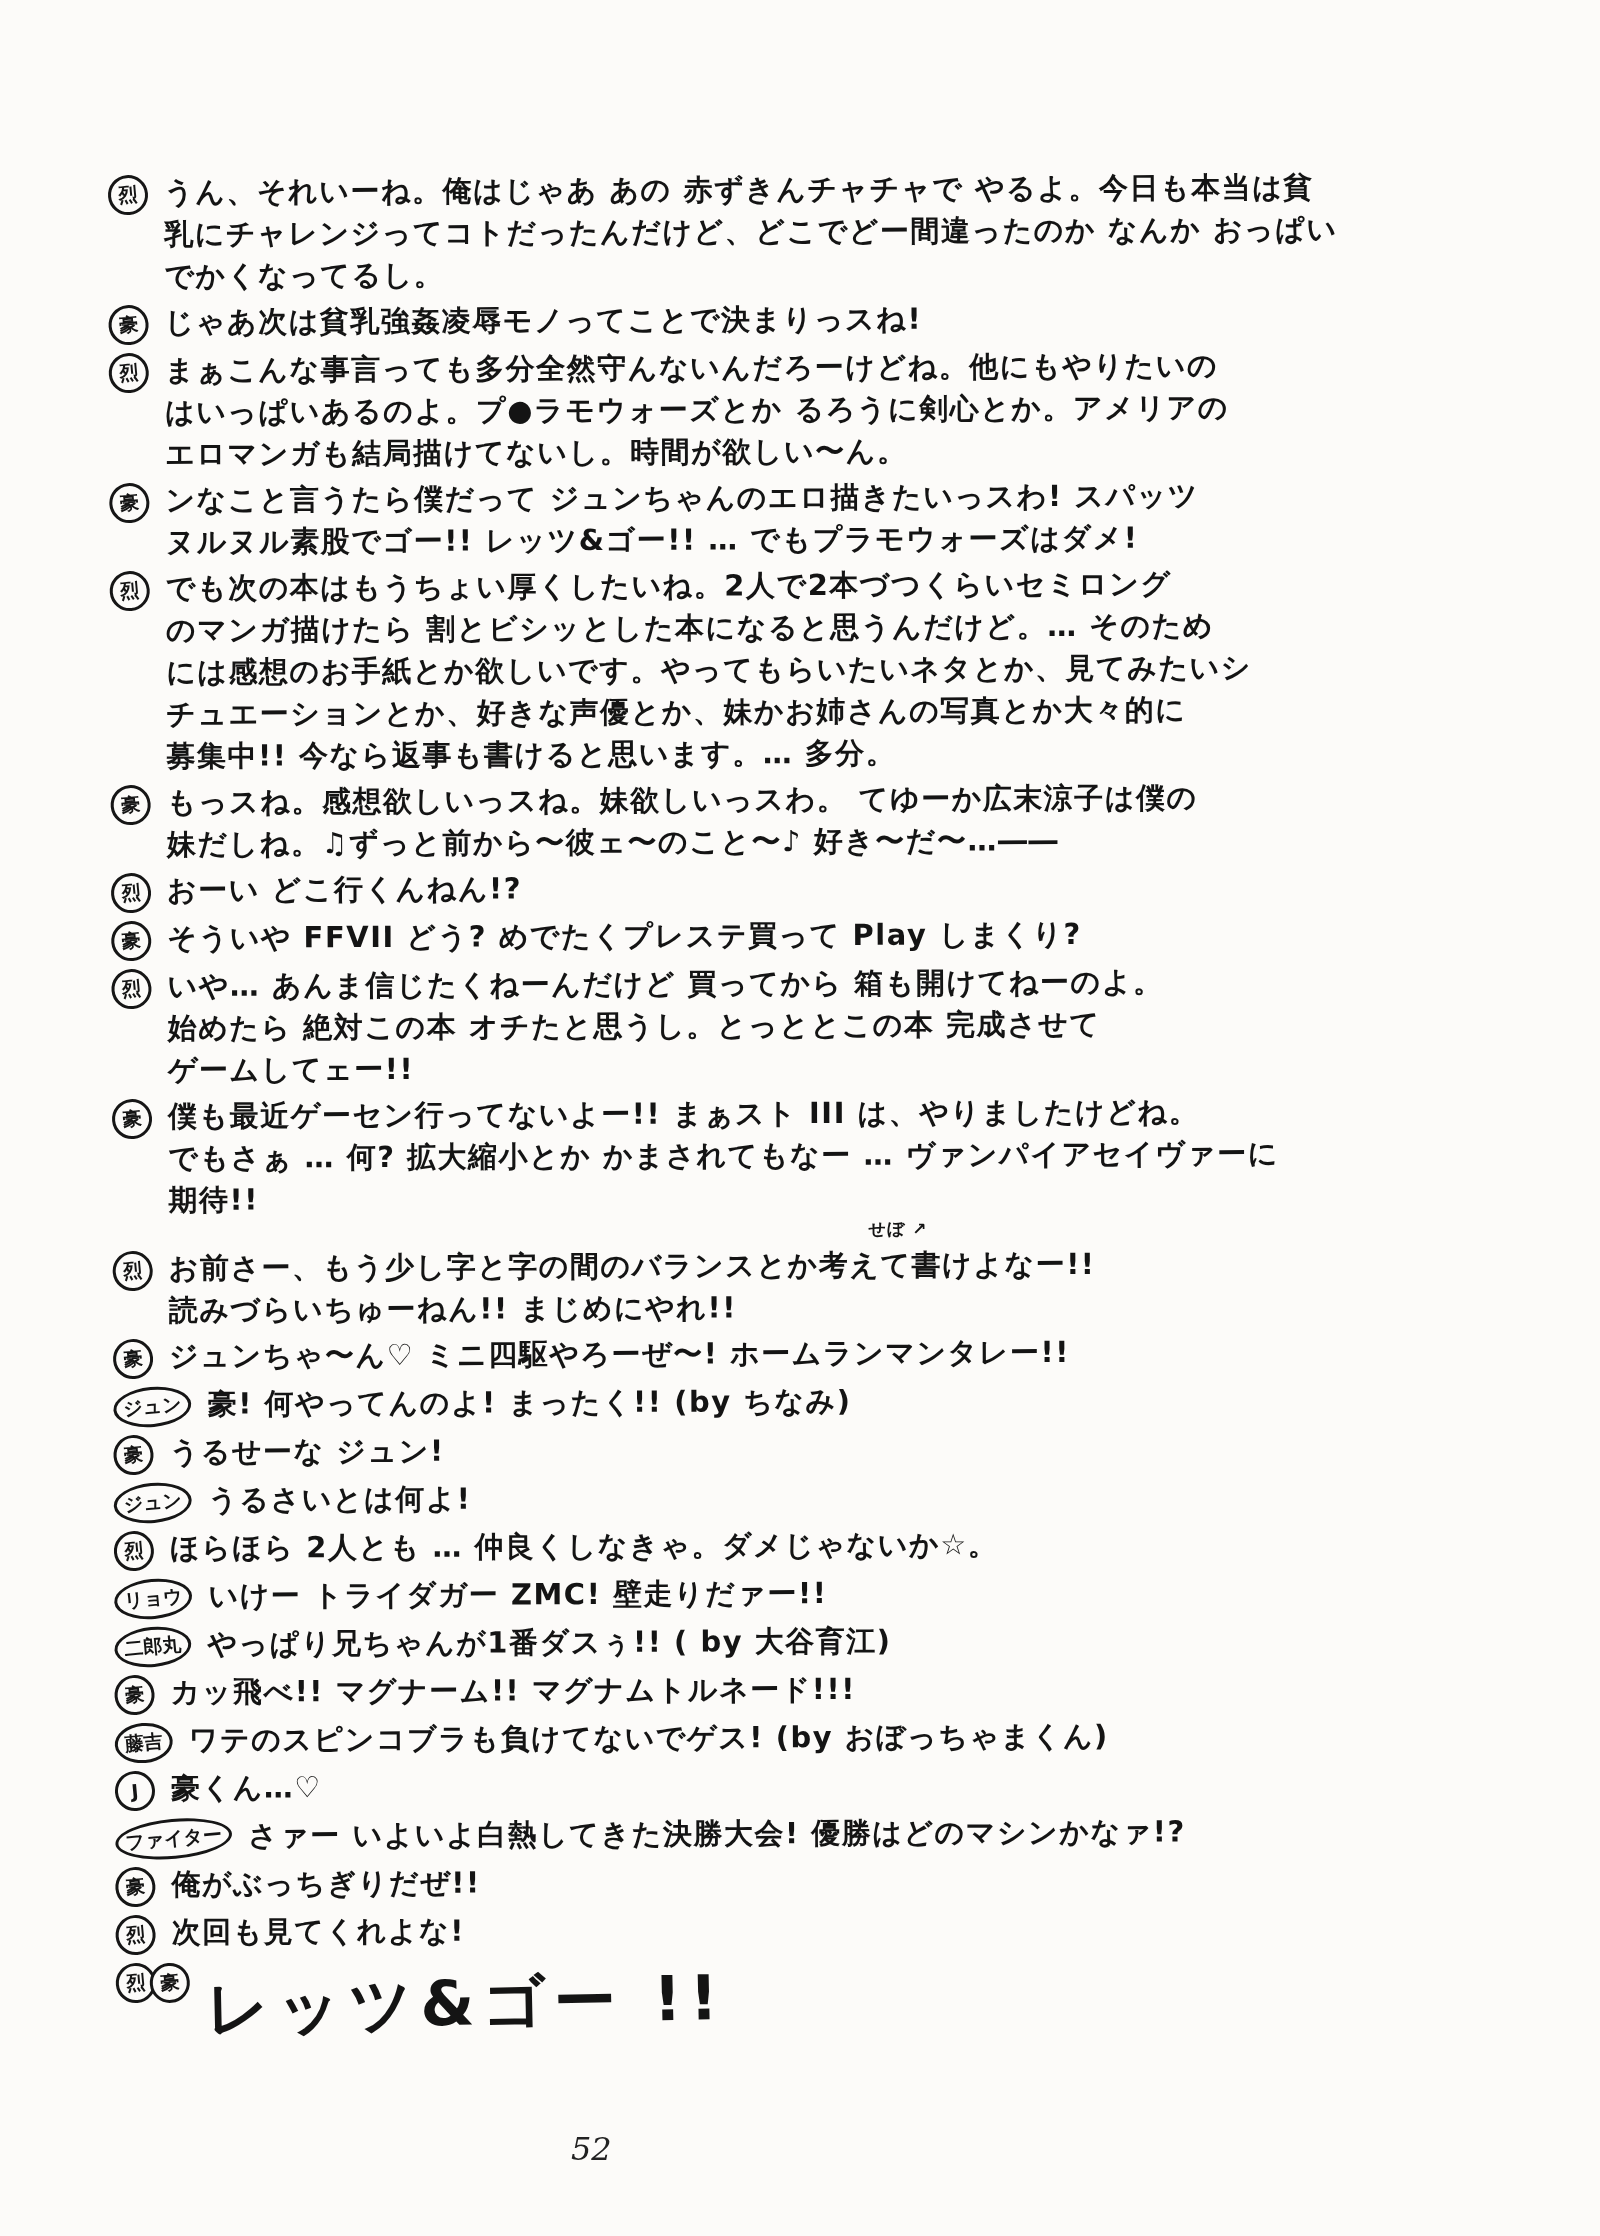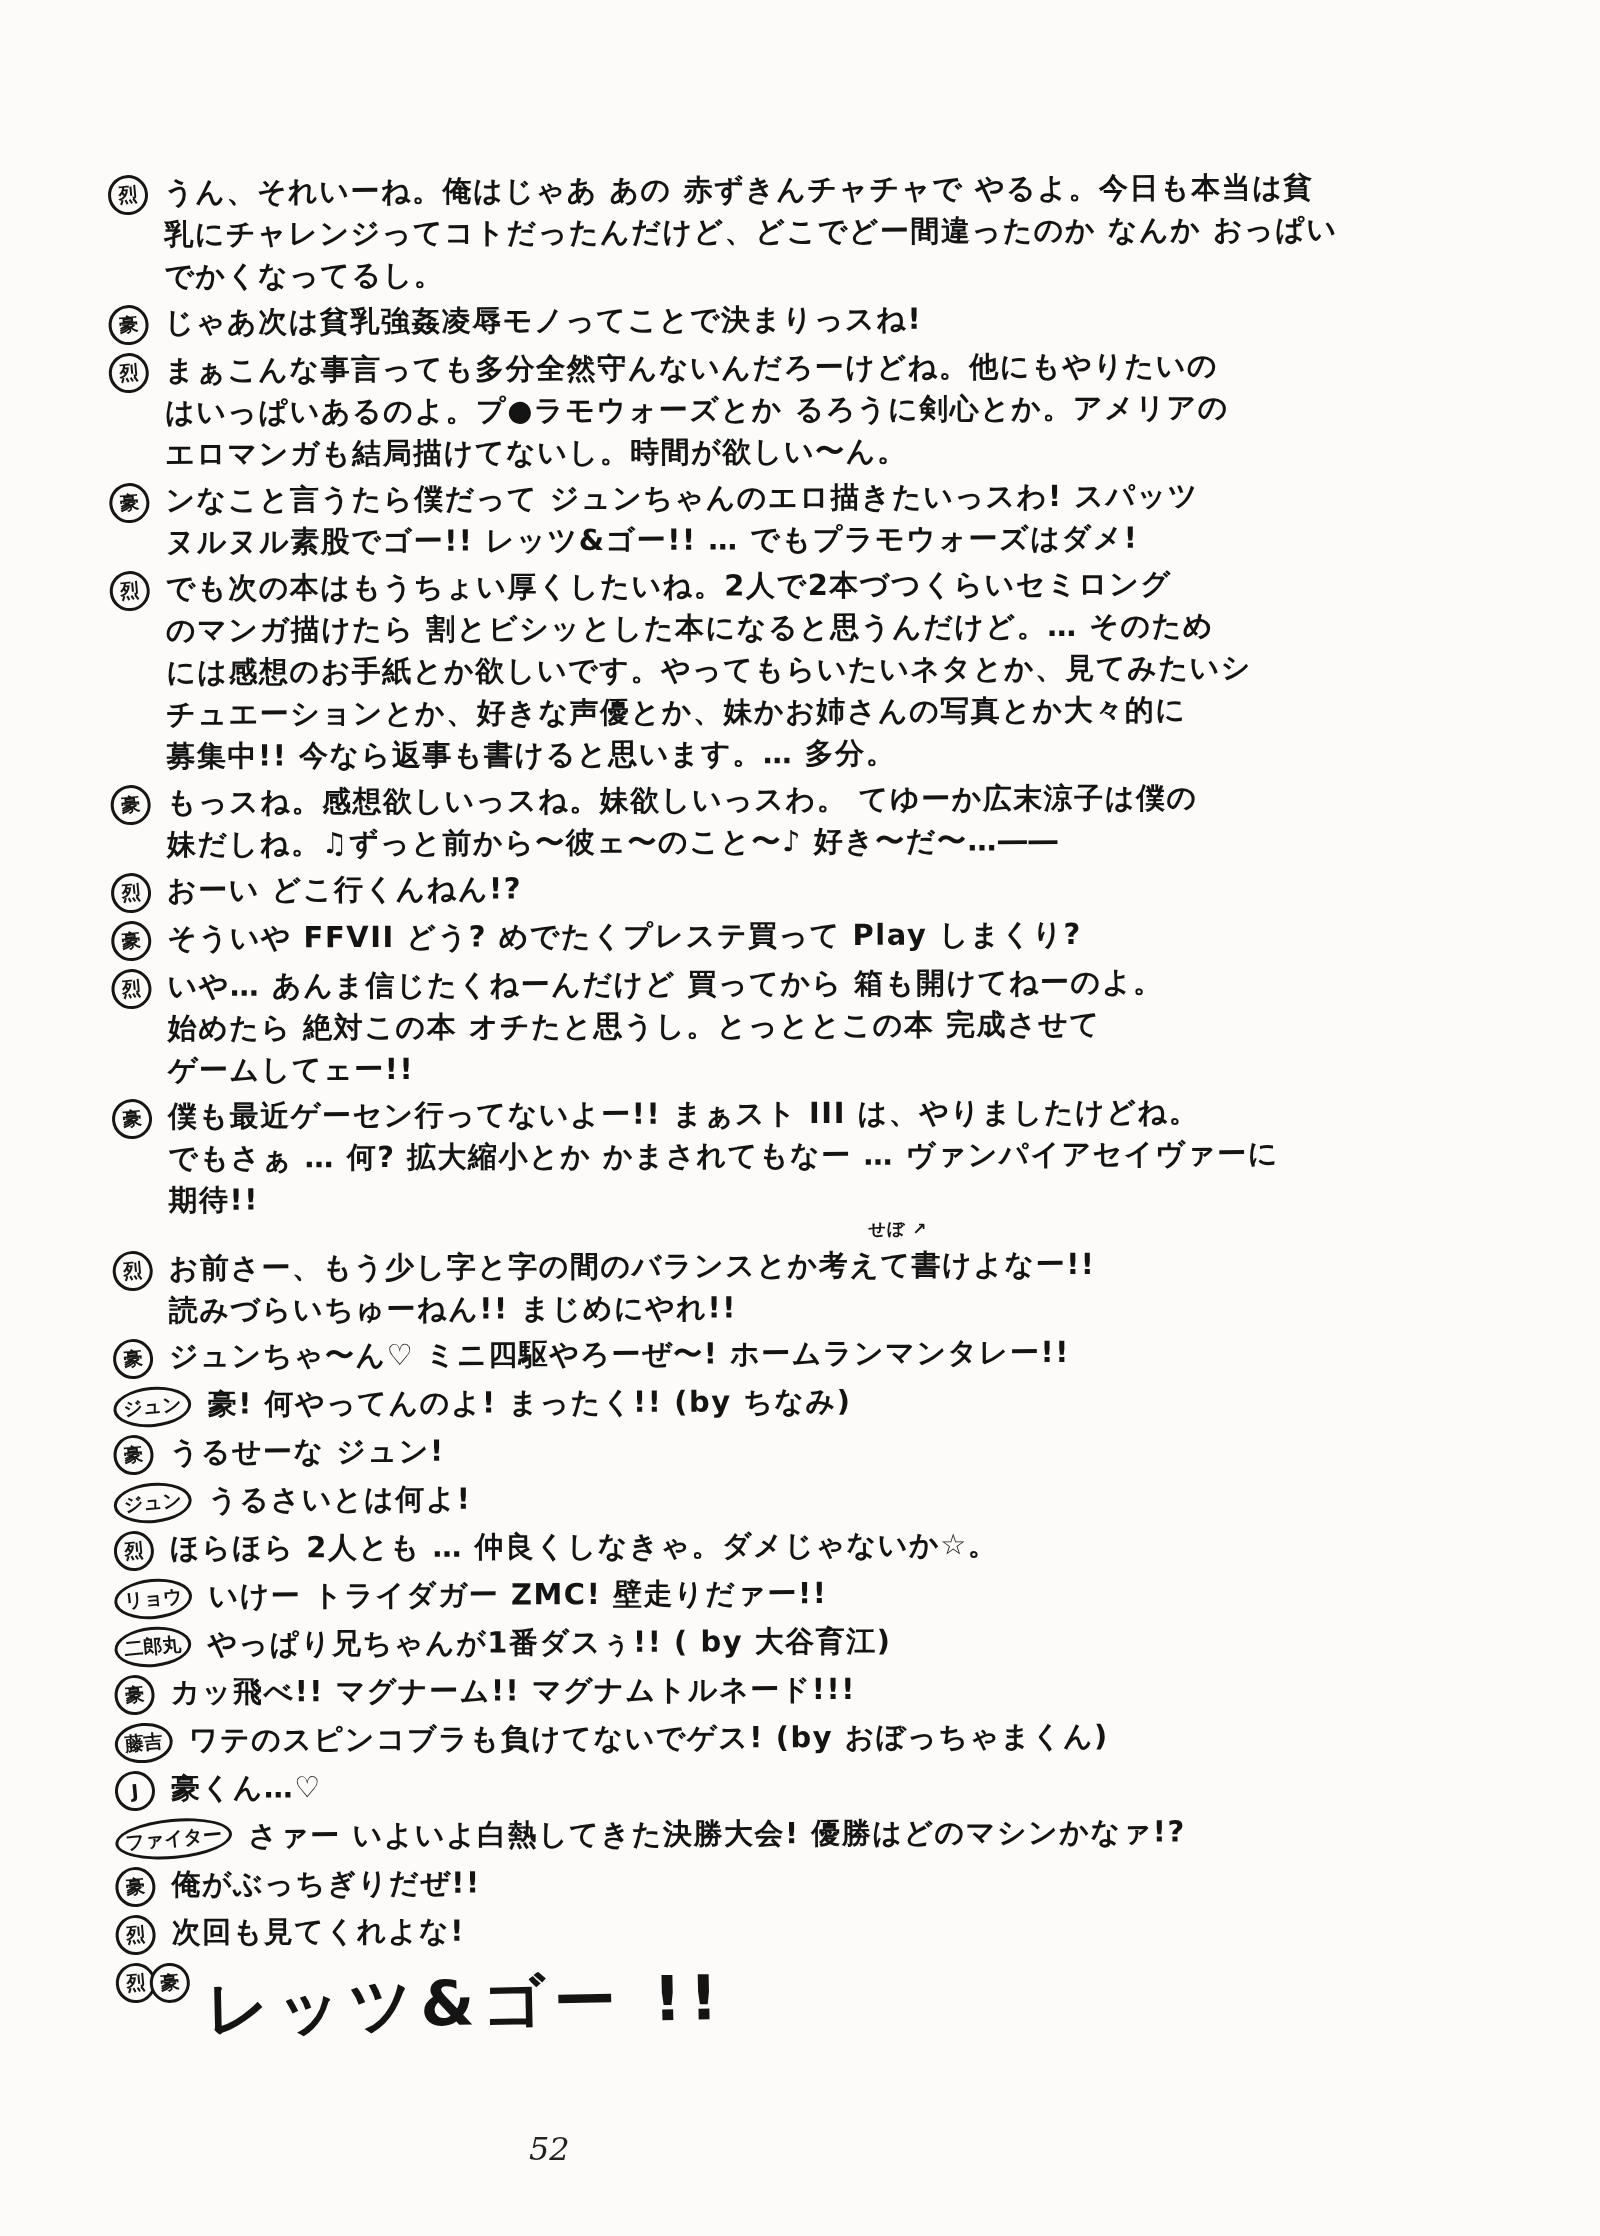--- a/index.html
+++ b/index.html
@@ -65,21 +65,21 @@
   }
   .line{white-space:nowrap;}
   .note{
     font-size:17px;
     line-height:22px;
     font-weight:600;
     letter-spacing:1px;
   }
   .page-number{
     position:absolute;
-    left:529px;top:2130px;
+    left:571px;top:2130px;
     font-family:"DejaVu Serif",serif;
     font-style:italic;
     font-size:32px;
     color:#222;
   }
 </style>
 </head>
 <body>
 
 <div class="page">

